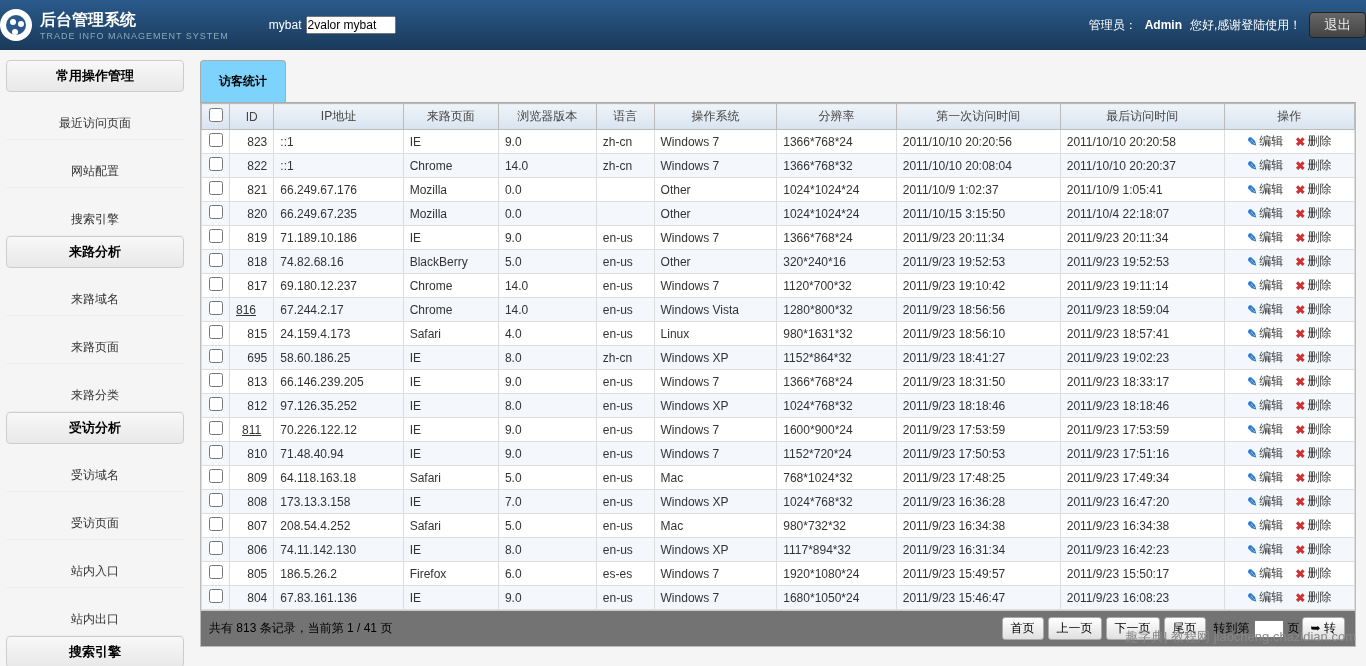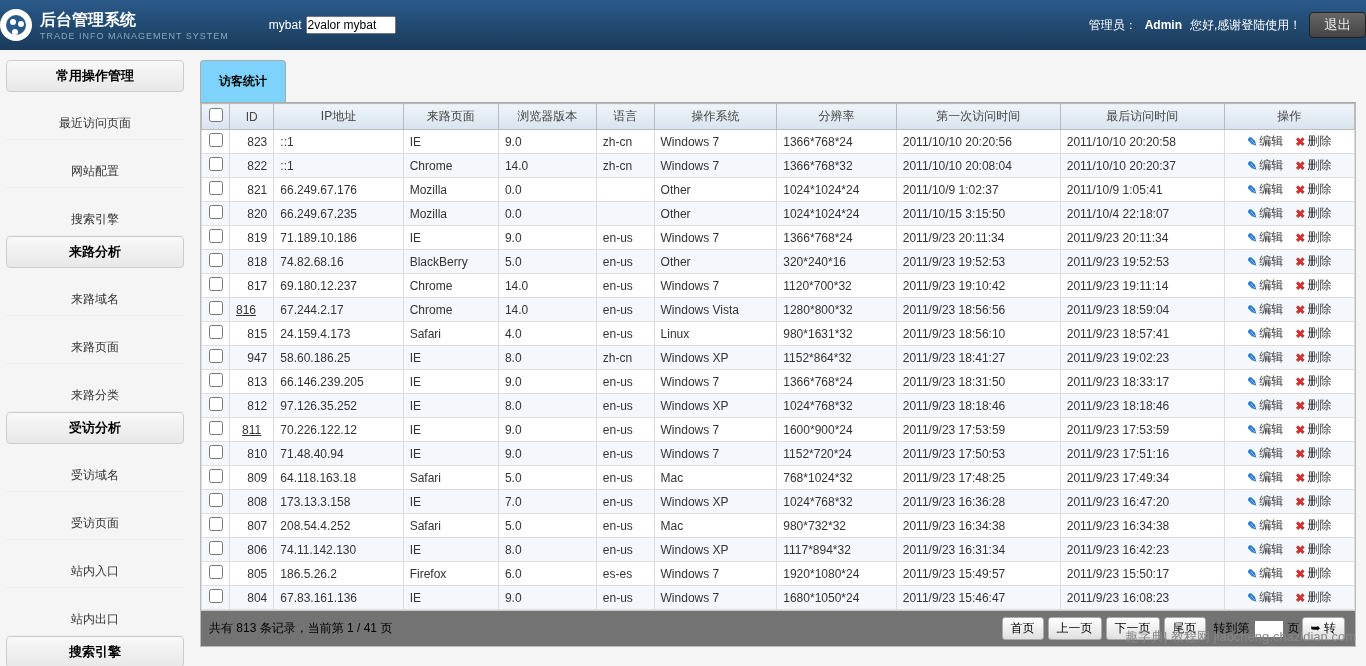--- a/index.html
+++ b/index.html
@@ -260,21 +260,21 @@
               <td>2011/9/23 18:57:41</td>
               <td>
                 <div class="action-cell">
                   <span class="action-link"><span class="icon-edit">✎</span>编辑</span>
                   <span class="action-link"><span class="icon-del">✖</span>删除</span>
                 </div>
               </td>
             </tr>
             <tr>
               <td style="text-align: center;"><input type="checkbox" class="chk" style=""></td>
-              <td style="text-align: right;">947</td>
+              <td style="text-align: right;">695</td>
               <td>58.60.186.25</td>
               <td>IE</td>
               <td>8.0</td>
               <td>zh-cn</td>
               <td>Windows XP</td>
               <td>1152*864*32</td>
               <td>2011/9/23 18:41:27</td>
               <td>2011/9/23 19:02:23</td>
               <td>
                 <div class="action-cell">

